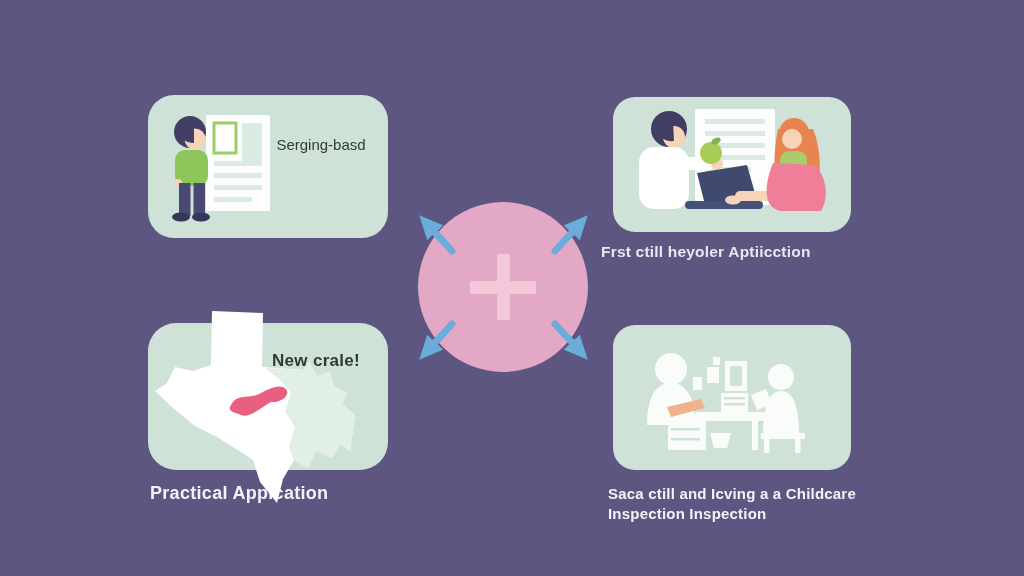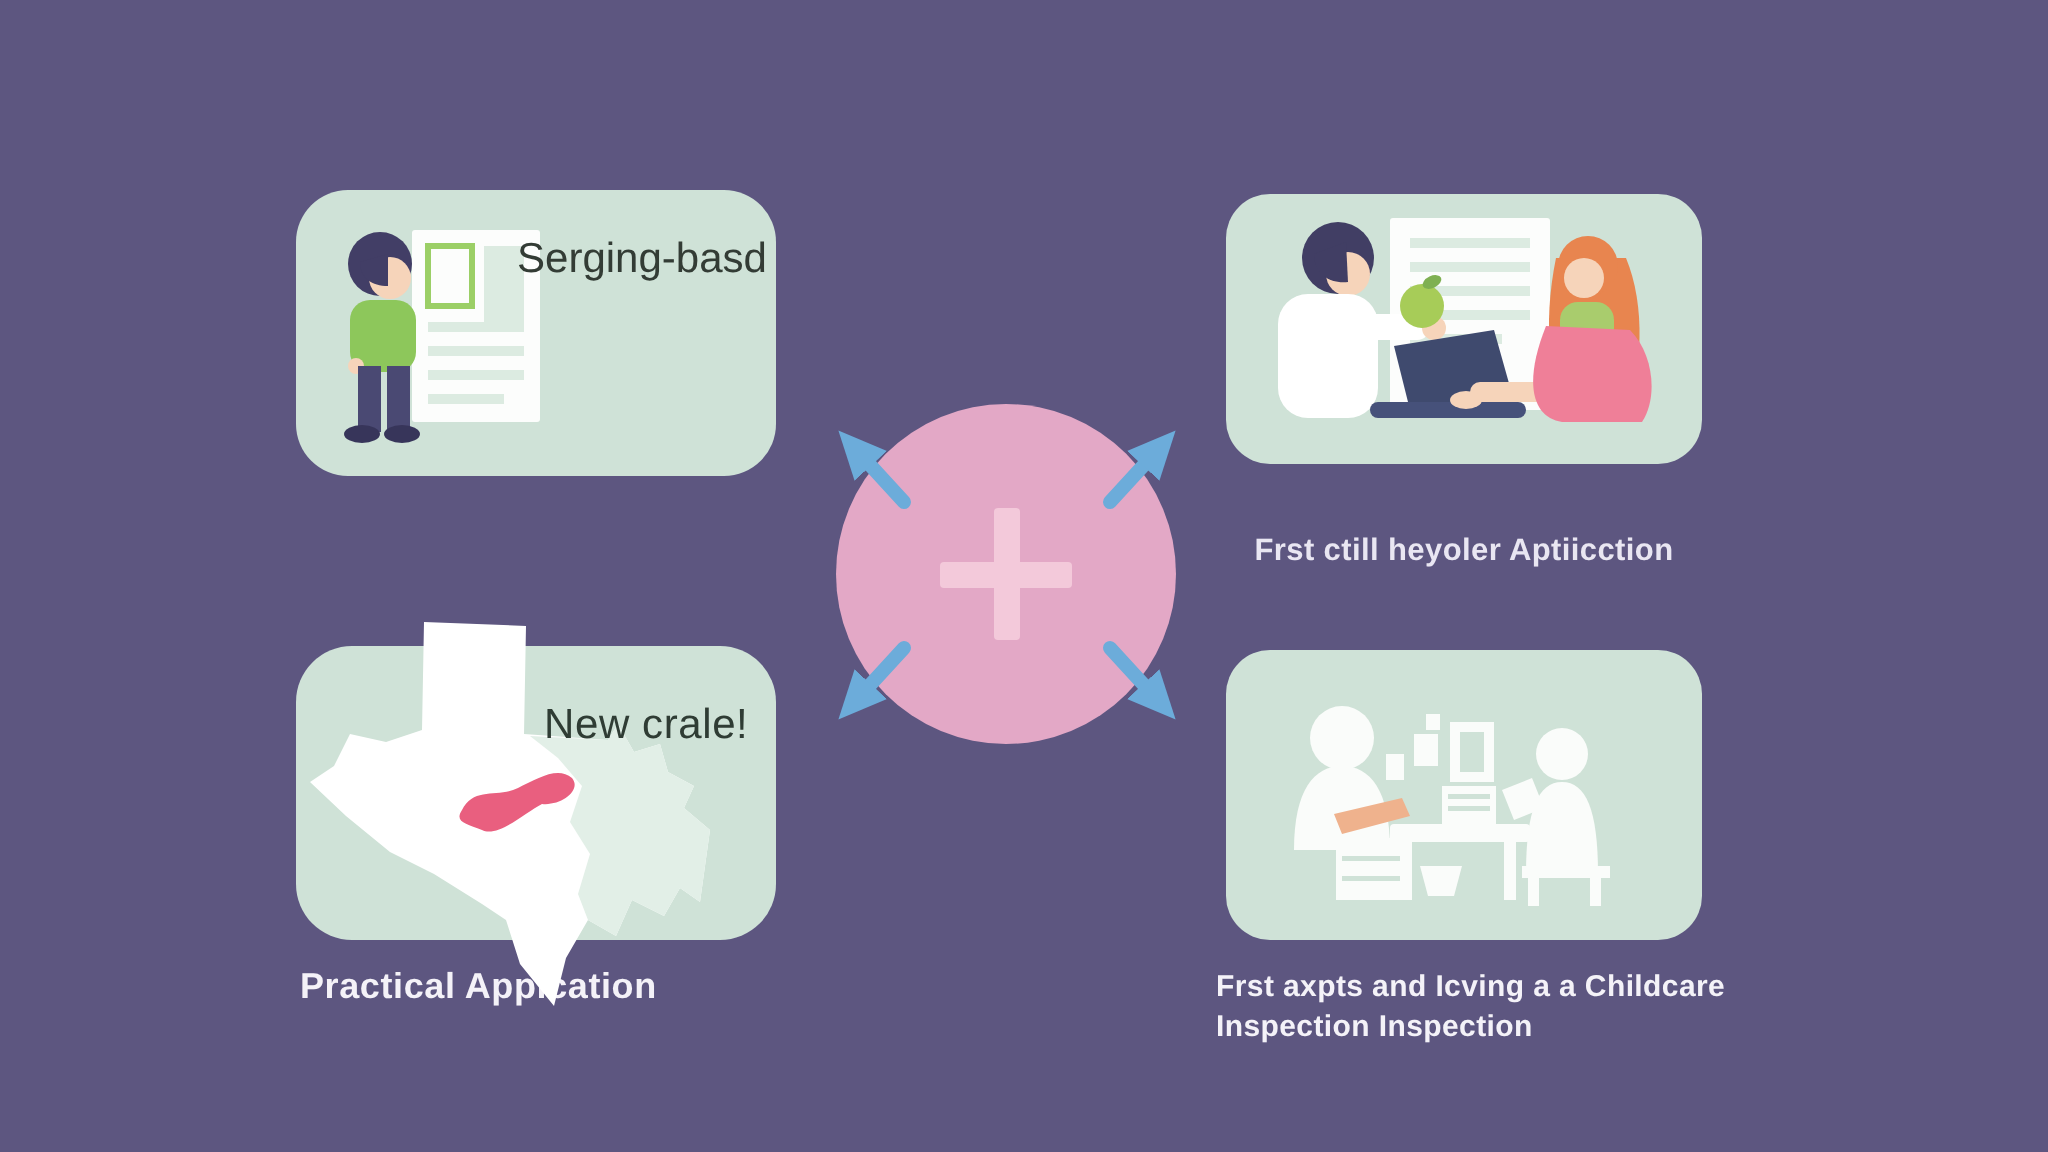--- a/index.html
+++ b/index.html
@@ -20,24 +20,24 @@
     border-radius: 26px;
   }
   .card-top-left    { left: 148px; top:  95px; width: 240px; height: 143px; }
   .card-top-right   { left: 613px; top:  97px; width: 238px; height: 135px; border-radius: 22px; }
   .card-bottom-left { left: 148px; top: 323px; width: 240px; height: 147px; border-radius: 28px; }
   .card-bottom-right{ left: 613px; top: 325px; width: 238px; height: 145px; border-radius: 22px; }
 
   .illustration { position: absolute; pointer-events: none; }
 
   .tl-text {
-    position: absolute; left: 108px; top: 22px; width: 130px;
+    position: absolute; left: 108px; top: 37px; width: 130px;
     text-align: center;
     color: var(--dark_text, #333c35);
-    font-size: 21px; line-height: 26px; font-weight: 500;
+    font-size: 15px; line-height: 26px; font-weight: 500;
   }
 
   .center-circle {
     position: absolute;
     left: 418px; top: 202px;
     width: 170px; height: 170px;
     border-radius: 50%;
     background: var(--circle, #e3a8c6);
   }
   .plus-bar {
@@ -55,28 +55,28 @@
 
   .texas-wrap {
     position: absolute; left: 153px; top: 309px;
     width: 212px; height: 196px;
     z-index: 2; pointer-events: none;
   }
   .badge-new {
     position: absolute; left: 124px; top: 28px;
     z-index: 3;
     color: #2f3c34;
-    font-size: 21px; font-weight: 400;
+    font-size: 17px; font-weight: 700;
     letter-spacing: 0.3px;
   }
 
   .caption { position: absolute; z-index: 1; }
   .caption-top-right {
-    left: 601px; top: 267px; width: 262px;
-    text-align: center;
+    left: 601px; top: 243px; width: 262px;
+    text-align: left;
     color: var(--light_text, #e9e6f2);
     font-size: 15.5px; font-weight: 600;
     letter-spacing: 0.2px;
   }
   .caption-bottom-left {
     left: 150px; top: 483px;
     color: var(--white_text, #f4f2f8);
     font-size: 18px; font-weight: 700;
     letter-spacing: 0.3px;
   }
@@ -230,21 +230,21 @@
           <rect x="182" y="112" width="5.5" height="16"></rect>
         </g>
 
         <path d="M97 108 L118 108 L114 123 L101 123 Z"></path>
 
         <path d="M54 82 L88 74 L92 83 L58 92 Z" fill="#efb28d"></path>
       </g>
     </svg>
   </div>
   <div class="caption caption-bottom-right">
-    <div>Frst axpts and Icving a a Childcare</div>
+    <div>Saca ctill and Icving a a Childcare</div>
     <div>Inspection Inspection</div>
   </div>
 
   <div class="center-circle">
     <div>
       <div class="plus-bar plus-h"></div>
       <div class="plus-bar plus-v"></div>
     </div>
   </div>
 

